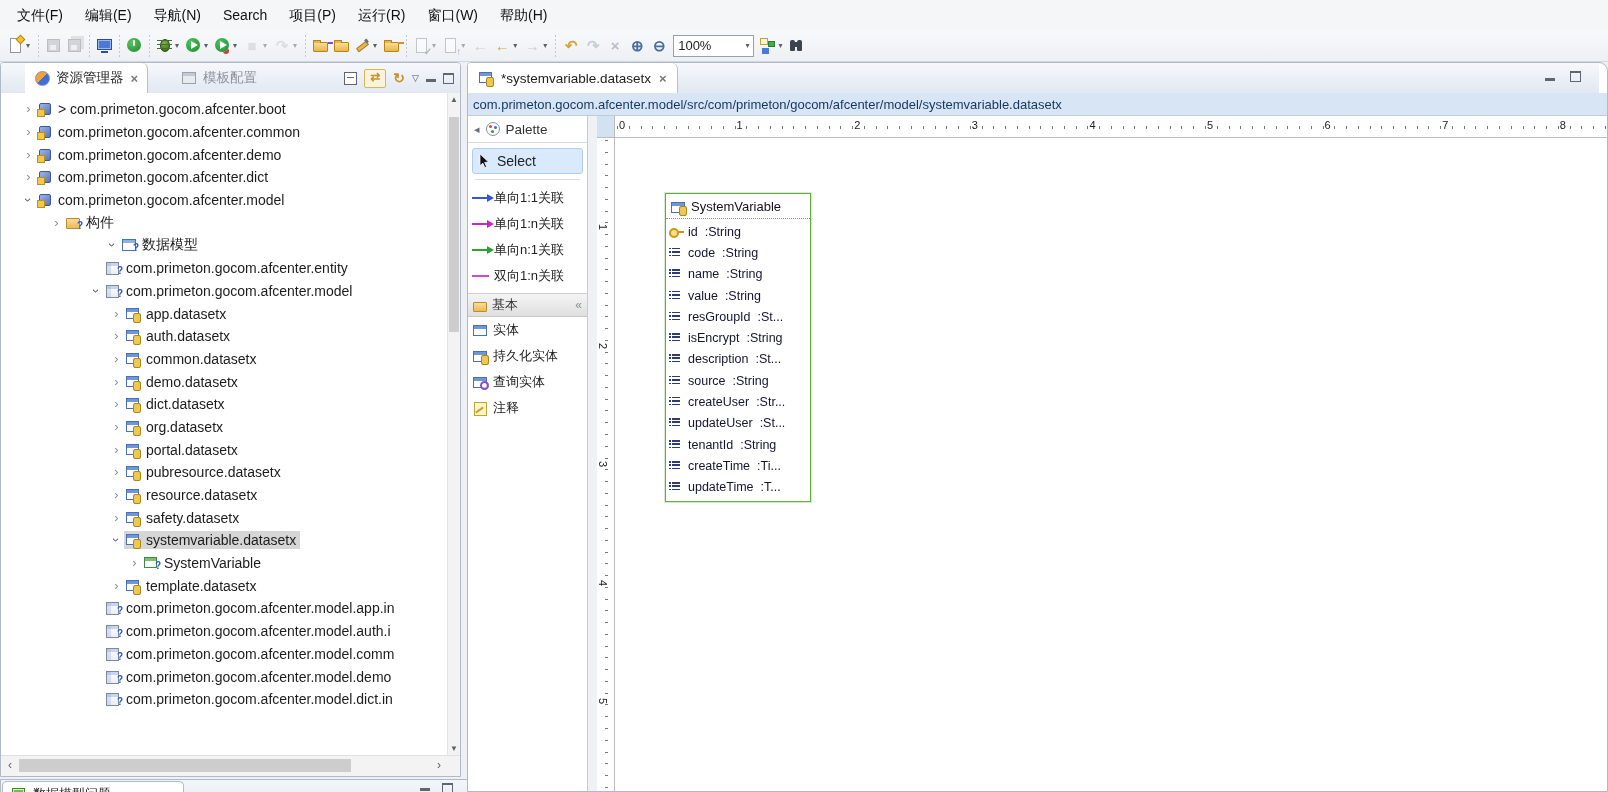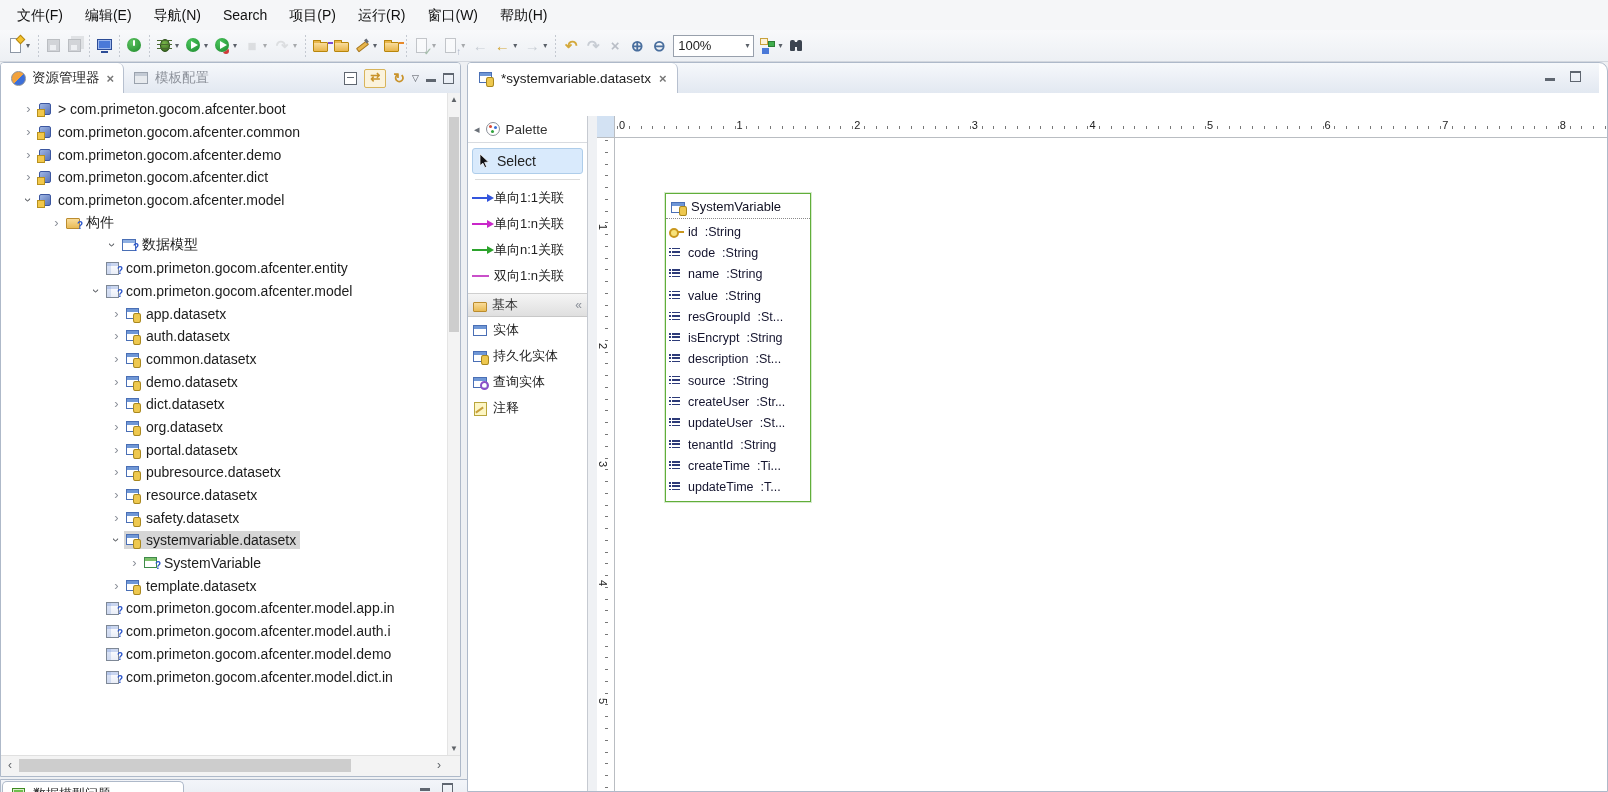--- a/index.html
+++ b/index.html
@@ -43,21 +43,21 @@
   .ci-folder.do::before{box-shadow:9px -4px 0 -4px #e8892a;}
   .ci-brush::before{left:2px;top:7px;width:11px;height:3px;background:#e8b64c;border:1px solid #a87820;transform:rotate(-38deg);border-radius:1px;}
   .ci-brush::after{left:11px;top:2px;width:3px;height:4px;background:#6a6f78;transform:rotate(-38deg);}
   .ci-layout::before{left:1px;top:1px;width:6px;height:5px;border:1px solid #c8a13c;background:#fdf3d8;}
   .ci-layout::after{right:1px;top:4px;width:5px;height:4px;background:#3fae4c;border:1px solid #2c7c36;box-shadow:-6px 7px 0 #4a79d8;}
   .ci-binoc::before{left:2px;top:3px;width:5px;height:11px;background:#3c4450;border-radius:2px 2px 1px 1px;box-shadow:7px 0 0 #3c4450;}
   .ci-binoc::after{left:7px;top:5px;width:2px;height:5px;background:#3c4450;}
   
   .leftstack{position:absolute;left:0;top:62px;width:461px;height:715px;background:#fff;border:1px solid #aeb9c9;border-radius:4px 4px 0 0;box-sizing:border-box;overflow:hidden;}
   .vtabbar{position:absolute;left:0;top:0;right:0;height:30px;background:linear-gradient(#f6f8fb,#e2e8f1);border-bottom:1px solid #c6cfdc;display:flex;align-items:stretch;}
-  .vtab{display:flex;align-items:center;gap:5px;padding:0 9px;font-size:13.5px;white-space:nowrap;}
+  .vtab{display:flex;align-items:center;gap:5px;padding:0 9px;font-size:13.5px;white-space:nowrap;margin-left:24px;}
   .vtab.active{background:#fff;border-right:1px solid #b7c0cf;border-radius:3px 6px 0 0;color:#222;}
   .vtab.inactive{color:#8b9099;}
   .vclose{color:#777;font-size:13px;font-weight:bold;padding-left:2px;}
   .vtools{margin-left:auto;display:flex;align-items:center;gap:7px;padding-right:6px;}
   .pi-collapse{width:11px;height:11px;border:1px solid #5f6670;background:#fff;position:relative;}
   .pi-collapse::after{content:"";position:absolute;left:2px;top:4px;right:2px;height:1px;background:#5f6670;}
   .pi-link{width:20px;height:17px;border:1px solid #d8b45a;background:#fbf3dc;border-radius:2px;color:#c9932b;font-size:12px;text-align:center;line-height:15px;font-weight:bold;}
   .pi-refresh{color:#c9932b;font-size:14px;font-weight:bold;line-height:14px;}
   .pi-menu{color:#4a4f57;font-size:9px;}
   .wmin{width:10px;height:3px;background:#5f6670;margin-top:5px;}
@@ -467,20 +467,27 @@
             <span class="chev n"></span>
             <span class="rc">
               <span class="ti ti-modelpkg"></span>
               <span class="tl">com.primeton.gocom.afcenter.model.auth.i</span>
             </span>
           </div>
           <div class="trow" style="padding-left: 88px;">
             <span class="chev n"></span>
             <span class="rc">
               <span class="ti ti-modelpkg"></span>
+              <span class="tl">com.primeton.gocom.afcenter.model.comm</span>
+            </span>
+          </div>
+          <div class="trow" style="padding-left: 88px;">
+            <span class="chev n"></span>
+            <span class="rc">
+              <span class="ti ti-modelpkg"></span>
               <span class="tl">com.primeton.gocom.afcenter.model.demo</span>
             </span>
           </div>
           <div class="trow" style="padding-left: 88px;">
             <span class="chev n"></span>
             <span class="rc">
               <span class="ti ti-modelpkg"></span>
               <span class="tl">com.primeton.gocom.afcenter.model.dict.in</span>
             </span>
           </div>
@@ -511,20 +518,21 @@
   <div class="editor">
     <div class="etabbar">
       <div class="etab">
         <span class="ti ti-dataset"></span>
         <span>*systemvariable.datasetx</span>
         <span class="vclose">×</span>
       </div>
       <span class="wmin ewin" style="right:44px"></span>
       <span class="wmax ewin" style="right:18px;top:8px"></span>
     </div>
+    <div class="breadcrumb">com.primeton.gocom.afcenter.model/src/com/primeton/gocom/afcenter/model/systemvariable.datasetx</div>
     <div class="econtent">
 
       <div class="palette">
         <div class="palhead">
           <span class="palcollapse">◂</span>
           <span class="palicon"></span>
           <span>Palette</span>
         </div>
         <div class="pselect">
           <span class="cursor-svg">

